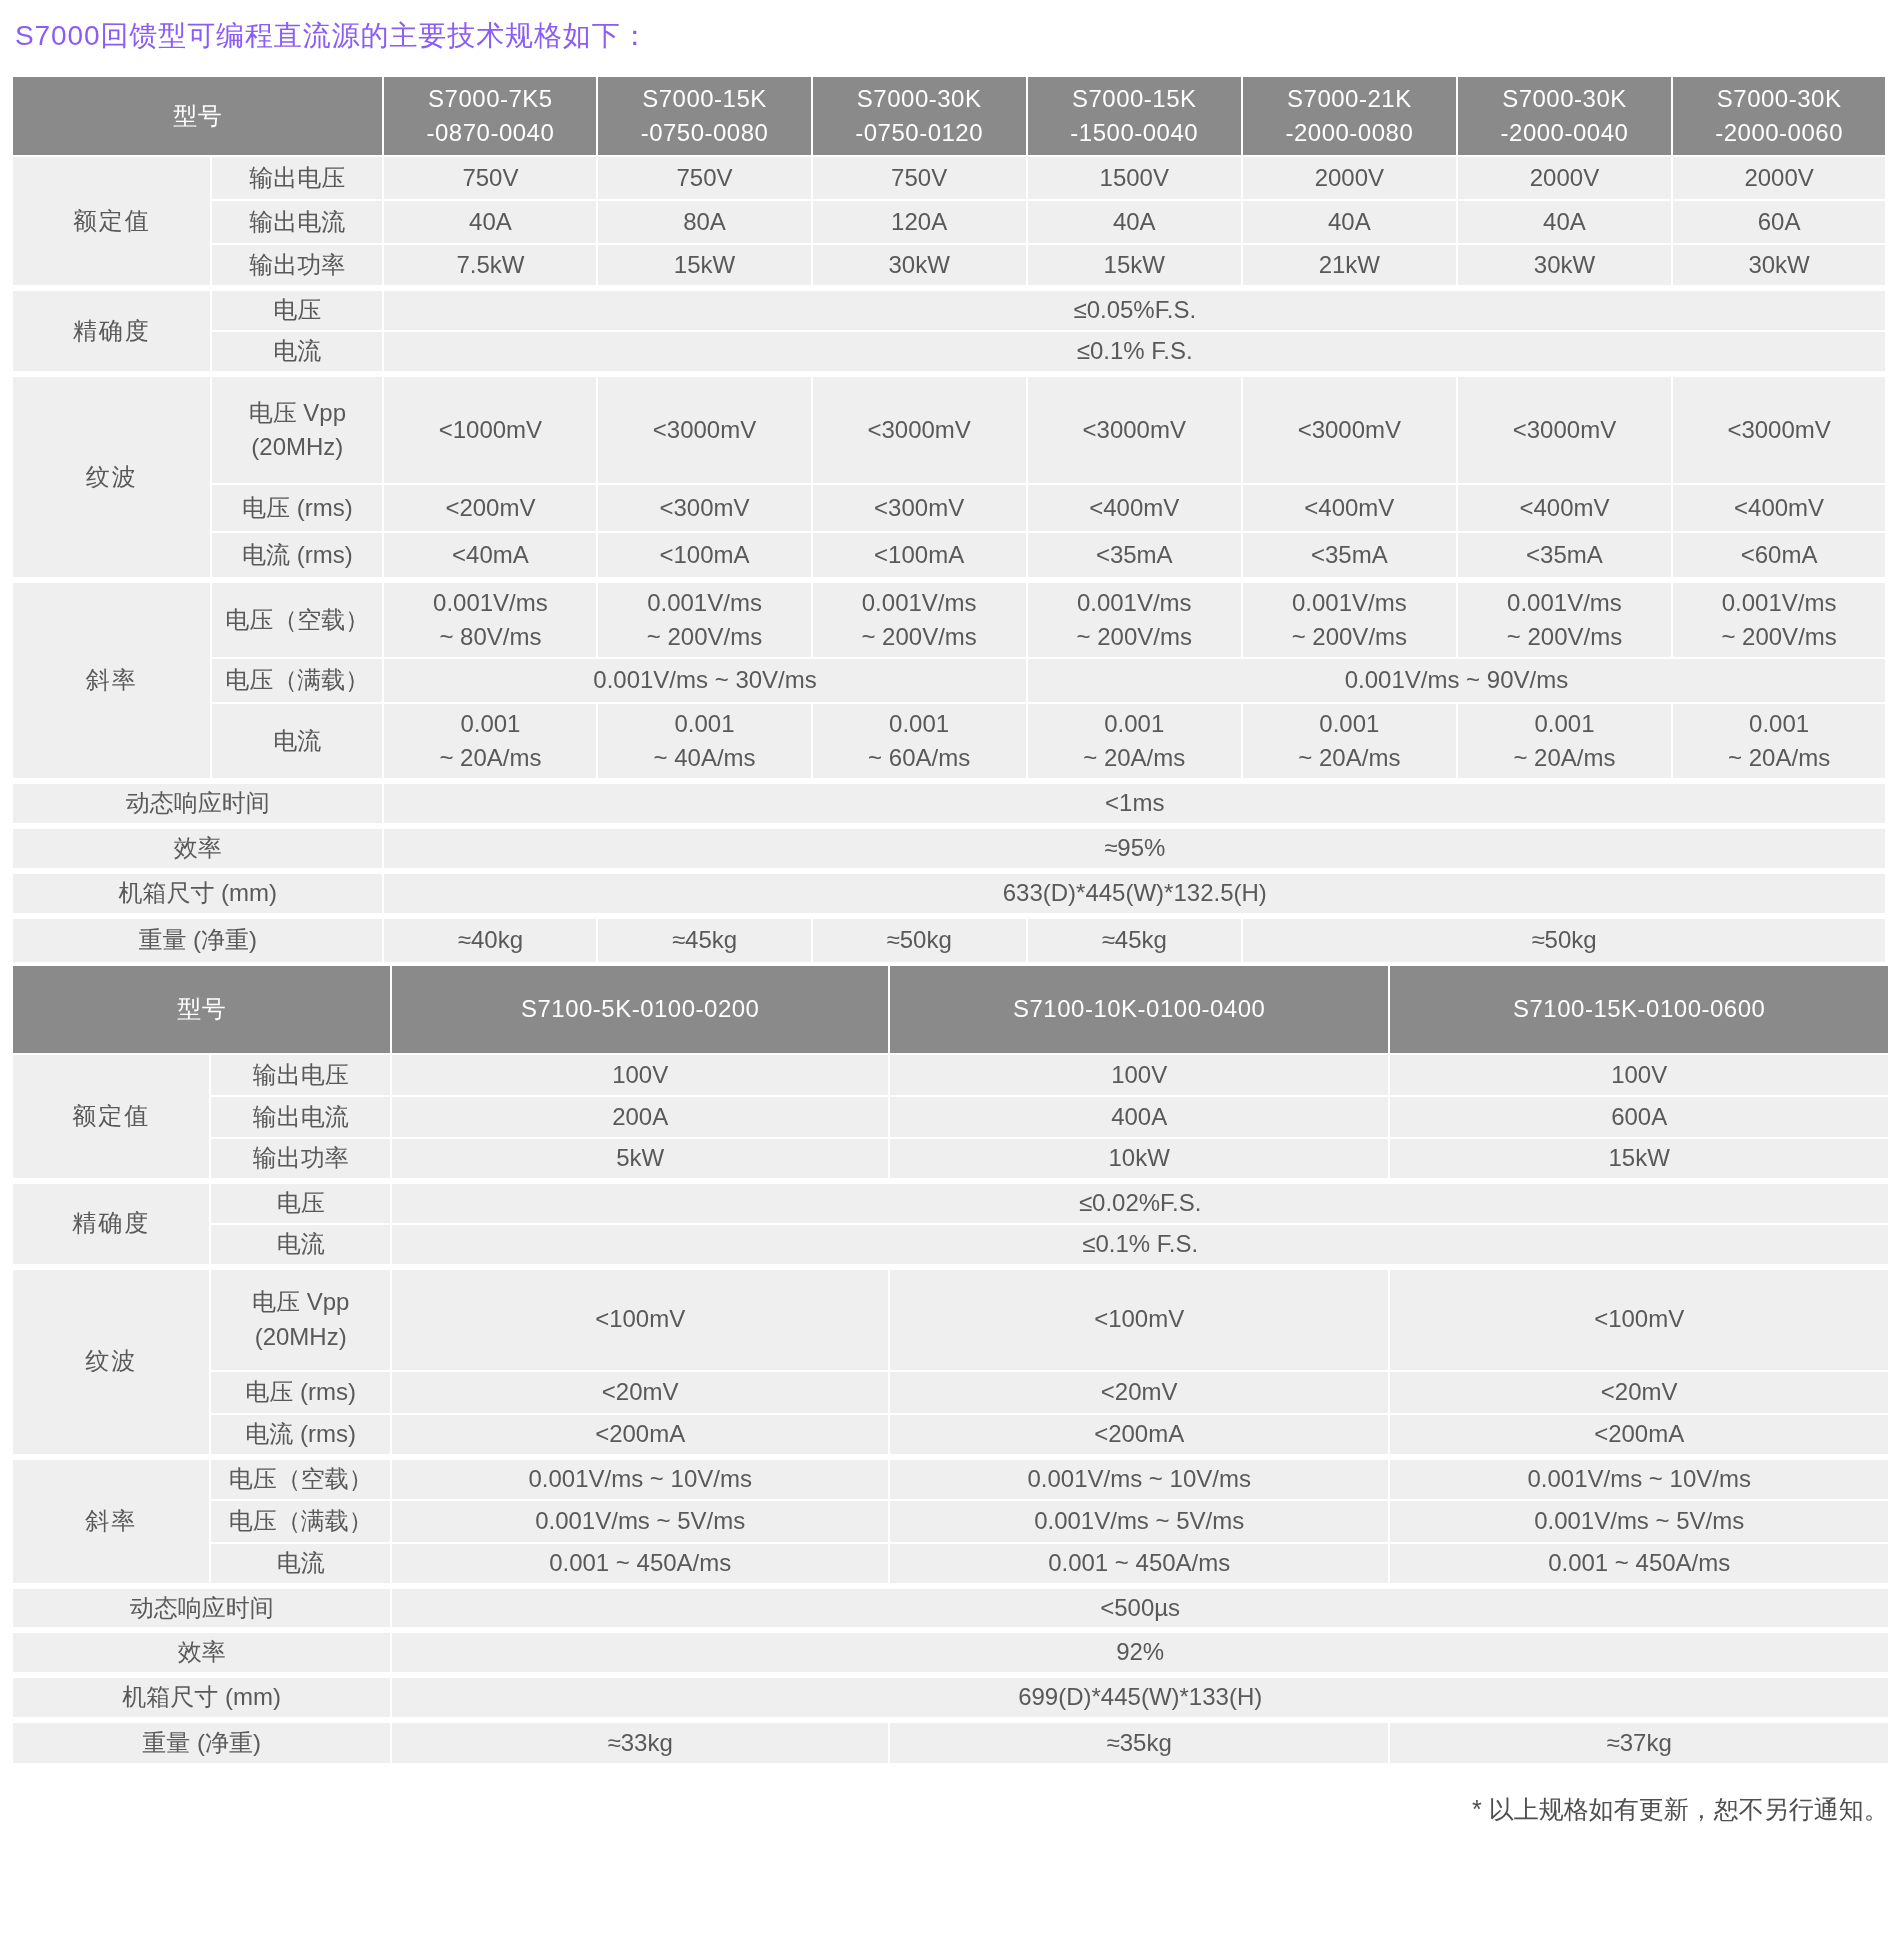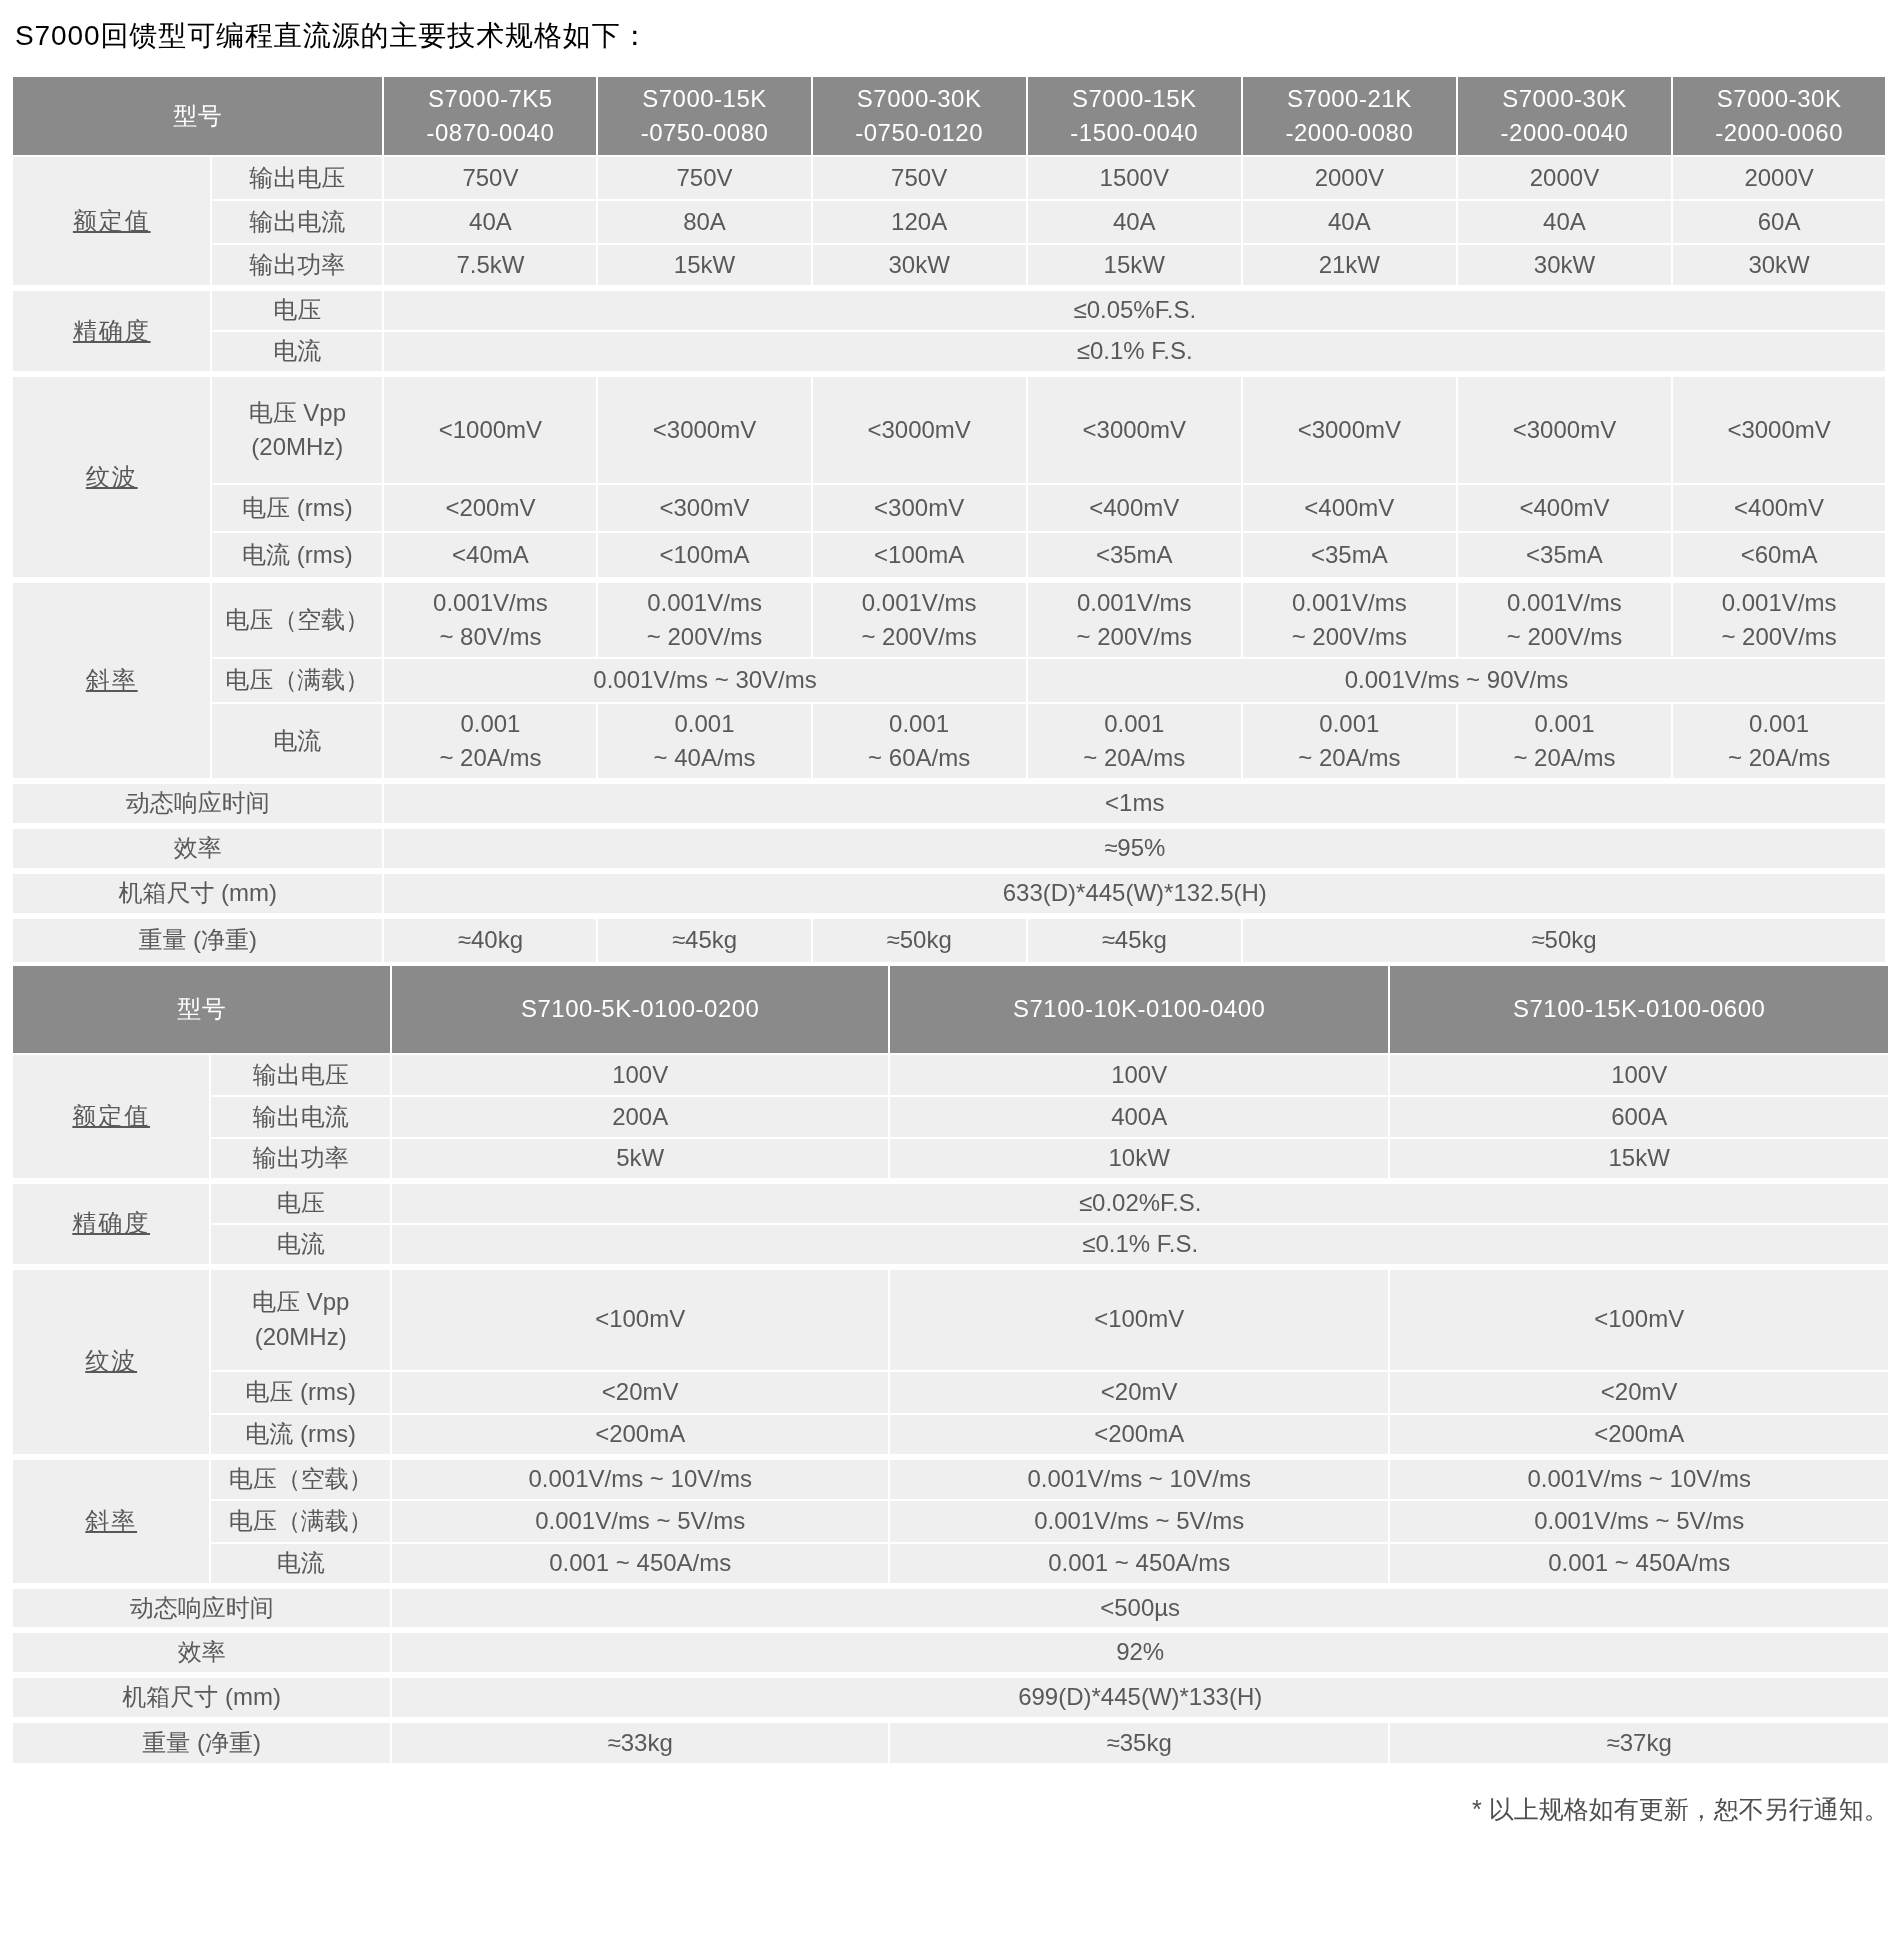--- a/index.html
+++ b/index.html
@@ -6,41 +6,41 @@
     --header_bg:#8a8a8a; --cell_bg:#efefef; --text:#595959; --header_text:#ffffff; --page_bg:#ffffff;
   }
   html,body{margin:0;padding:0;background:var(--page_bg);}
   body{
     width:1898px; min-height:1951px;
     font-family:"Liberation Sans","DejaVu Sans",sans-serif;
     color:var(--text);
   }
   .page{padding:9.3px 0 0 0;}
   .sec-title{
-    font-size:28px; color:#000000; margin:7.5px 0 20.5px 15px; letter-spacing:0.9px;
+    font-size:28px; color:#8b5cf6; margin:7.5px 0 20.5px 15px; letter-spacing:0.9px;
   }
   .sec-title.second{margin-top:71px;}
   table.spec{
     border-collapse:collapse; table-layout:fixed;
     margin-left:11.2px; width:1876px;
   }
   table.spec th, table.spec td{
     background:var(--cell_bg);
     border:2.8px solid #ffffff;
     text-align:center; vertical-align:middle;
     font-size:24px; color:var(--text);
     white-space:pre-line; line-height:1.45;
     padding:1.9px 3.7px; overflow:hidden;
   }
   table.spec th{
     background:var(--header_bg); color:var(--header_text);
     font-weight:normal; letter-spacing:0.5px;
   }
   table.spec tr.sep td{border-top-width:6.5px;}
-  .grouplab{letter-spacing:1.9px;text-decoration:underline;}
+  .grouplab{letter-spacing:1.9px;}
 </style>
 </head>
 <body>
 
 <div class="page">
 
   <div class="sec-title">S7000回馈型可编程直流源的主要技术规格如下：</div>
 
   <table class="spec">
     <colgroup>

